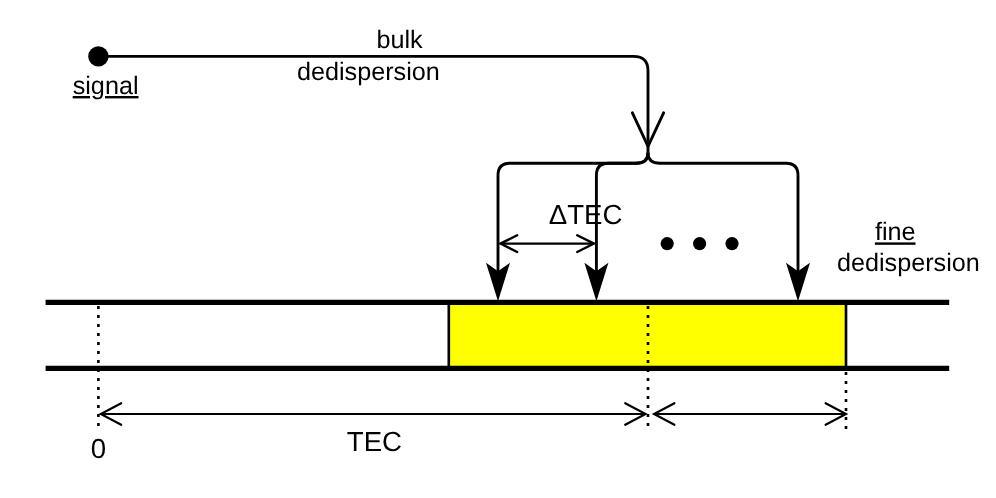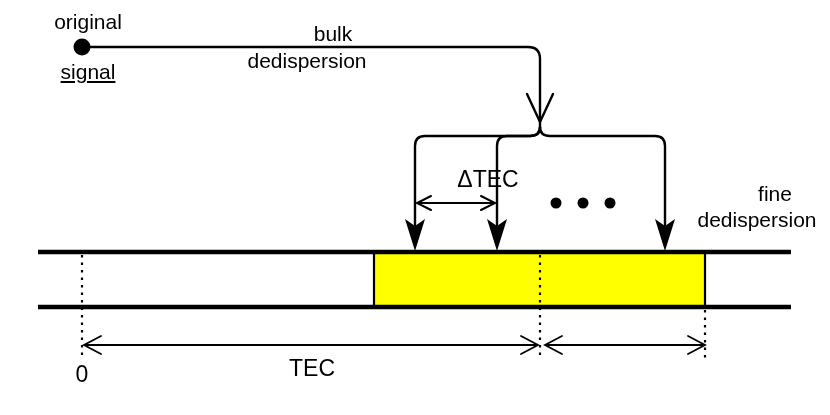--- a/index.html
+++ b/index.html
@@ -102,31 +102,30 @@
     </g>
 
     <g>
       <line x1="546" y1="345" x2="703" y2="345" stroke="#000000" stroke-width="1.8"></line>
       <path d="M 562 336 L 545 345 L 562 354" fill="none" stroke="#000000" stroke-width="1.8" stroke-linecap="round"></path>
       <path d="M 688 336 L 705 345 L 688 354" fill="none" stroke="#000000" stroke-width="1.8" stroke-linecap="round"></path>
     </g>
 
   </svg>
 
-  <div class="lbl lbl-center" style="left:88px; top:10px;">original</div>
 
   <div class="lbl lbl-center" style="left:88px; top:60px;text-decoration:underline;">signal</div>
 
   <div class="lbl lbl-center" style="left:307px; top:22px;margin-left:26px;">bulk</div>
 
   <div class="lbl lbl-center" style="left:307px; top:49px;">dedispersion</div>
 
   <div class="lbl lbl-center" style="left:456px; top:167px; font-size:23px;margin-left:32px;">ΔTEC</div>
 
-  <div class="lbl lbl-center" style="left:775px; top:182px;">fine</div>
+  <div class="lbl lbl-center" style="left:746px; top:182px;text-decoration:underline;">fine</div>
 
   <div class="lbl lbl-center" style="left:757px; top:208px;">dedispersion</div>
 
   <div class="lbl lbl-center" style="left:82px; top:362px; font-size:23px;">0</div>
 
   <div class="lbl lbl-center" style="left:312px; top:356px; font-size:23px;">TEC</div>
 
 
 </div>
 

